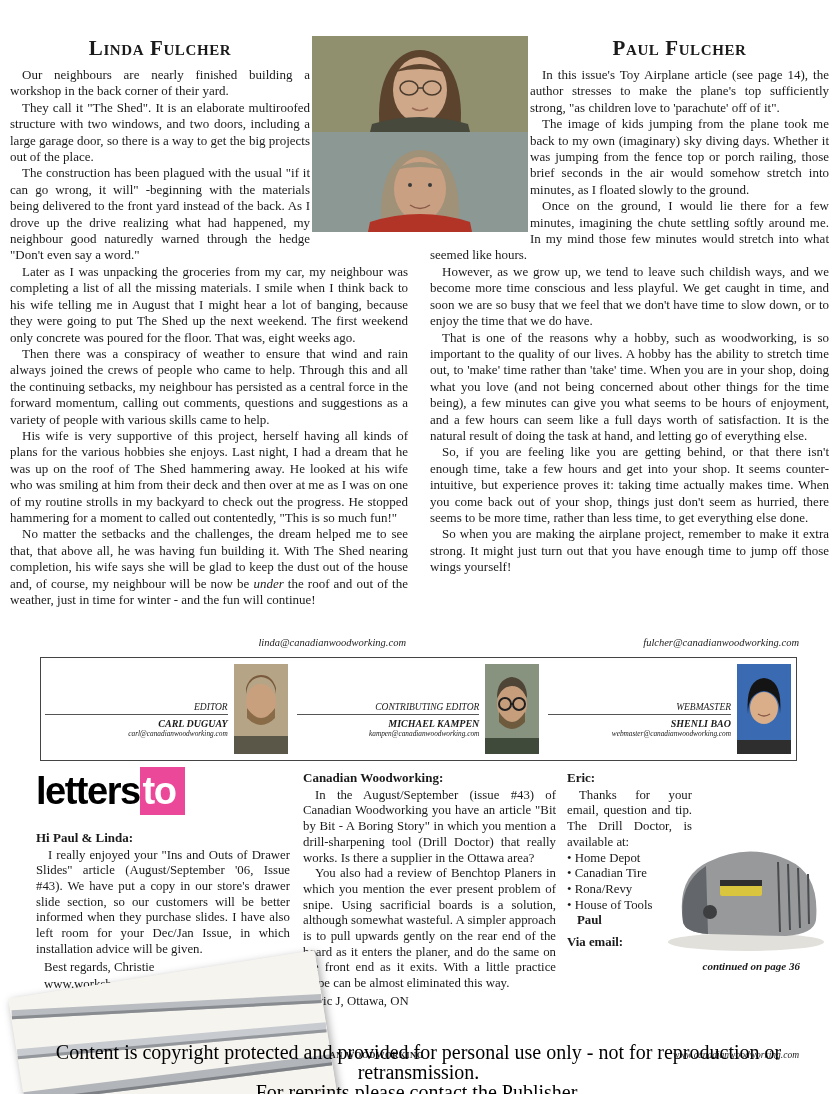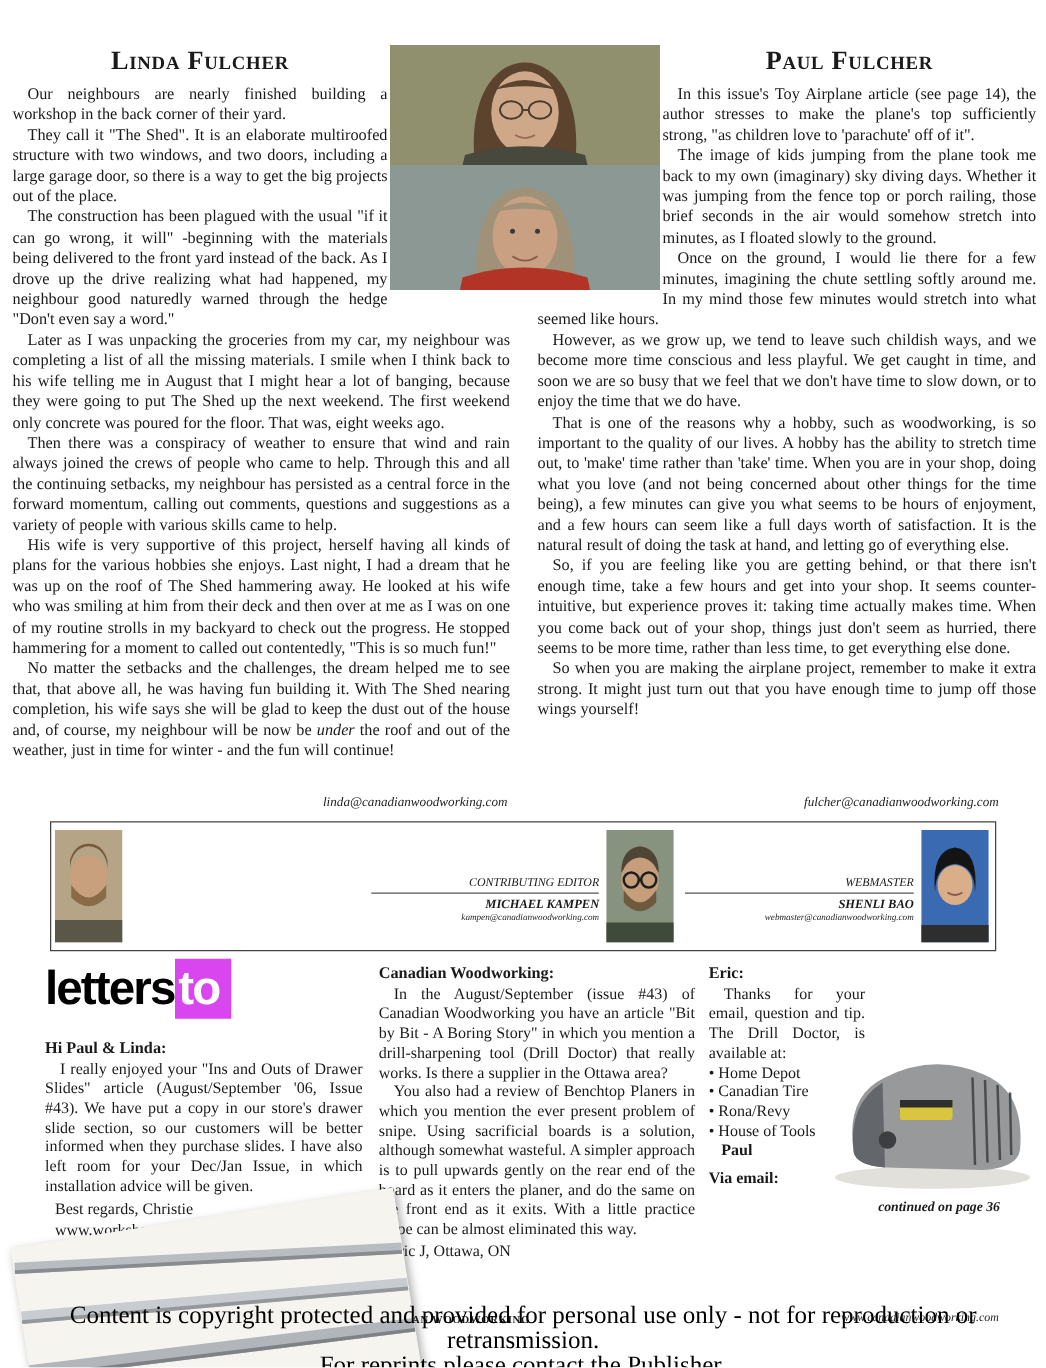--- a/index.html
+++ b/index.html
@@ -46,21 +46,21 @@
   #lcol1 { left: 36px;  top: 772px; width: 254px; }
   #lcol2 { left: 303px; top: 770px; width: 253px; }
   #lcol3 { left: 567px; top: 770px; width: 233px; }
   .letters-col p { margin: 0; text-align: justify; text-indent: 12px; }
   .letter-head { font-weight: bold; font-size: 13px; margin: 0 0 2px 0; }
   .sign { text-indent: 8px; margin-top: 2px; }
   .logo {
     font-family: "Liberation Sans", sans-serif; font-weight: bold; font-size: 38px;
     line-height: 1.05; letter-spacing: -1.5px; color: #000; margin: 0 0 18px 0;
   }
-  .logo-to { background: #d946ef; color: #fff; padding: 3px 10px 3px 3px; }
+  .logo-to { background: #ec4899; color: #fff; padding: 3px 10px 3px 3px; }
   .dd-spacer { float: right; width: 108px; height: 150px; }
   .bullet { line-height: 15.7px; }
   .sign-paul { font-weight: bold; text-indent: 10px; }
   .via-head { font-weight: bold; margin-top: 6px; }
   .continued { font-style: italic; font-weight: bold; font-size: 11px; text-align: right; margin-top: 8px; }
 
   
   .drill-photo { position: absolute; left: 658px; top: 822px; z-index: 2; }
   .drawer-photo {
     position: absolute; left: 14px; top: 992px; z-index: 10;
@@ -129,20 +129,25 @@
       <path d="M98,73 Q108,80 118,73" stroke="#8a5a48" stroke-width="1.5" fill="none"></path>
       <path d="M56,100 L58,90 Q108,74 158,90 L160,100 Z" fill="#b23426"></path>
     </svg>
   </div>
 
   <div class="email-line" id="email-linda">linda@canadianwoodworking.com</div>
   <div class="email-line" id="email-paul">fulcher@canadianwoodworking.com</div>
 
   <div class="staff-bar">
     <div class="staff-cell">
+      <div class="staff-text">
+        <div class="staff-role">EDITOR</div>
+        <div class="staff-name">CARL DUGUAY</div>
+        <div class="staff-email">carl@canadianwoodworking.com</div>
+      </div>
       <svg class="staff-photo" width="54" height="90" viewBox="0 0 54 90">
         <rect width="54" height="90" fill="#b5a486"></rect>
         <path d="M12,30 Q14,14 27,13 Q40,14 42,30 L42,24 Q38,11 27,11 Q16,11 12,24 Z" fill="#7a5a3c"></path>
         <ellipse cx="27" cy="38" rx="15" ry="18" fill="#c9a07e"></ellipse>
         <path d="M13,44 Q27,64 41,44 L41,54 Q27,68 13,54 Z" fill="#8a6b48"></path>
         <rect y="72" width="54" height="18" fill="#5a5648"></rect>
       </svg>
     </div>
     <div class="staff-cell">
       <div class="staff-text">

